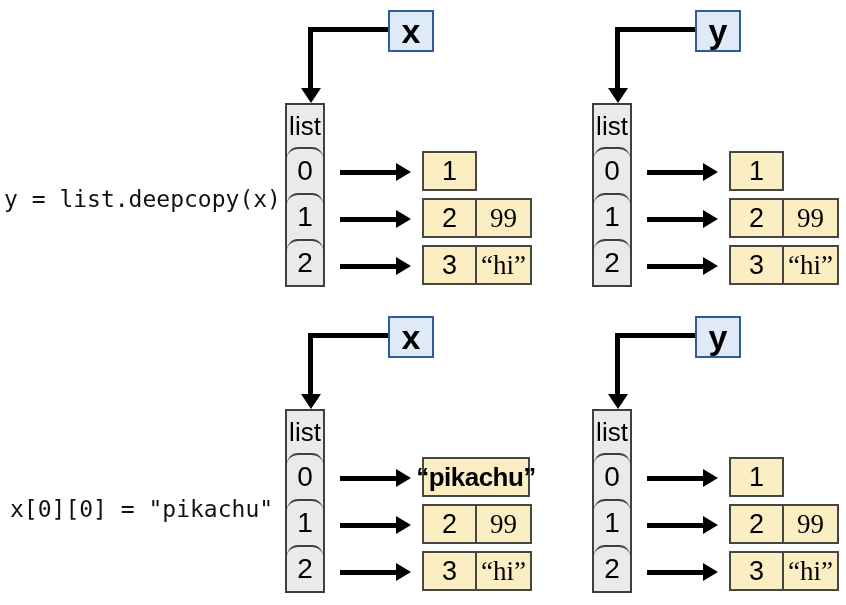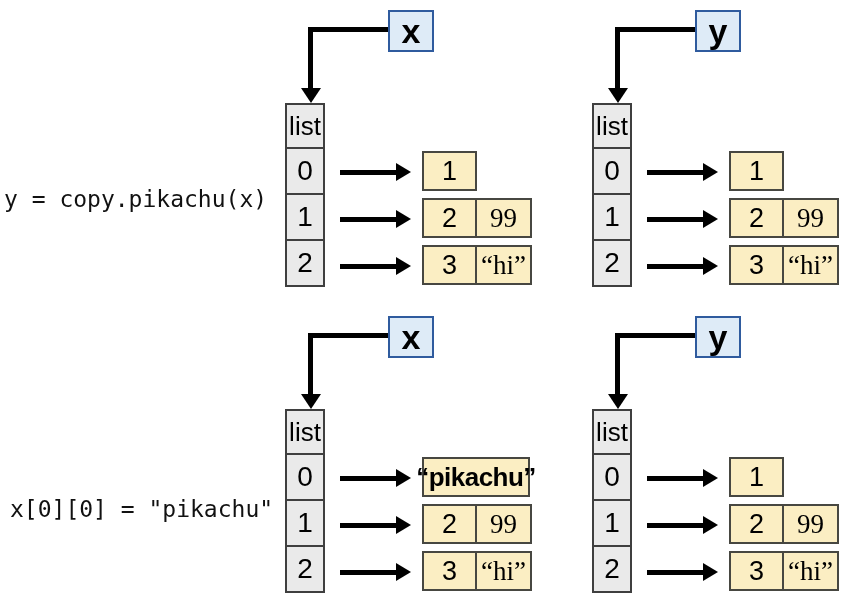--- a/index.html
+++ b/index.html
@@ -33,21 +33,21 @@
     border-left:10px solid transparent; border-right:10px solid transparent;
     border-top:15px solid var(--line,#000);
   }
 
   .list-col {
     position:absolute; left:285px; top:103px; width:36px;
     background:var(--list_fill,#EAEAEA); border:2px solid var(--list_border,#3F3F3F);
   }
   .list-cell {
     height:44px; display:flex; align-items:center; justify-content:center;
-    font-size:28px; color:#000; border-top:2px solid var(--list_border,#3F3F3F);
+    font-size:28px; color:#000; border-top:2px solid var(--list_border,#3F3F3F);border-radius:11px;
   }
   .list-cell.header { border-top:none; height:42px; font-size:26px; }
 
   .arrow-shaft { position:absolute; left:340px; width:57px; height:5px; background:var(--line,#000); }
   .arrow-head  {
     position:absolute; left:396px; width:0; height:0;
     border-top:9px solid transparent; border-bottom:9px solid transparent;
     border-left:15px solid var(--line,#000);
   }
   .arrow-shaft.r0 { top:170px; } .arrow-head.r0 { top:163px; }
@@ -63,21 +63,21 @@
     font-size:27px; color:#000; white-space:nowrap;
   }
   .vcell.second { border-left:none; width:53px;font-family:Liberation Serif, serif; }
   .vcell.wide   { width:104px; font-size:26px; letter-spacing:-0.5px;font-weight:bold; }
 </style>
 </head>
 <body>
 
 <div class="canvas">
 
-  <div class="code-line" id="code-1">y = copy.pikachu(x)</div>
+  <div class="code-line" id="code-1">y = list.deepcopy(x)</div>
   <div class="code-line" id="code-2">x[0][0] = "pikachu"</div>
 
   <div class="panel" id="panel-top-x">
     <div class="var-box">x</div>
     <div class="conn-h"></div>
     <div class="conn-v"></div>
     <div class="conn-arrowhead"></div>
     <div class="list-col">
       <div class="list-cell header">list</div>
       <div class="list-cell">0</div>

